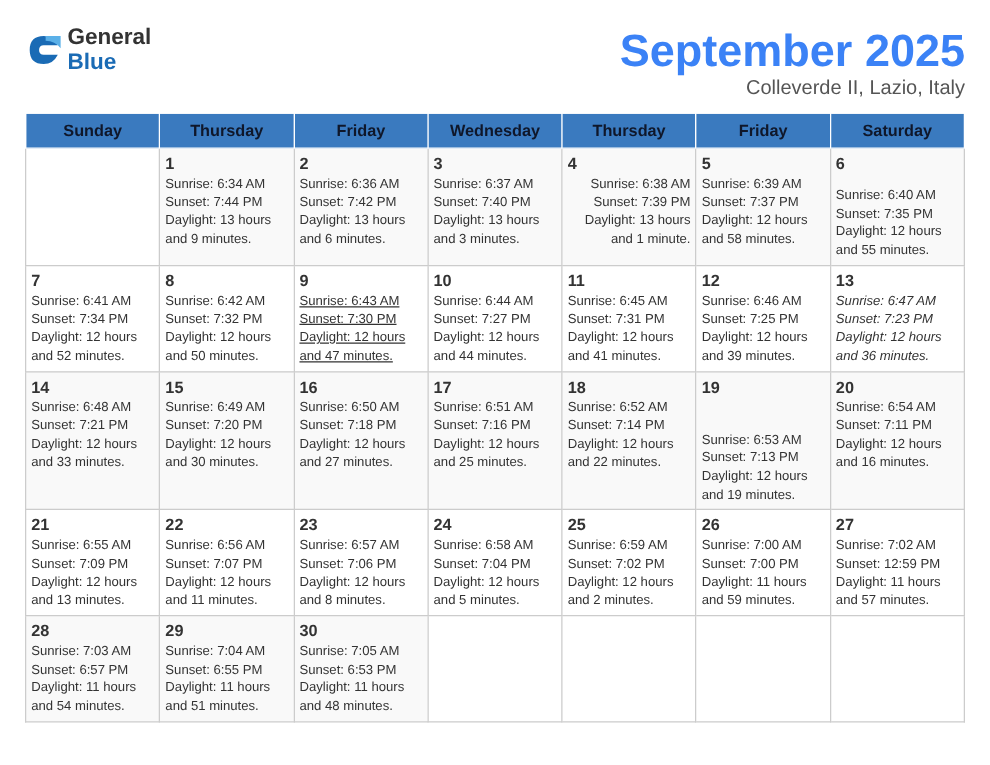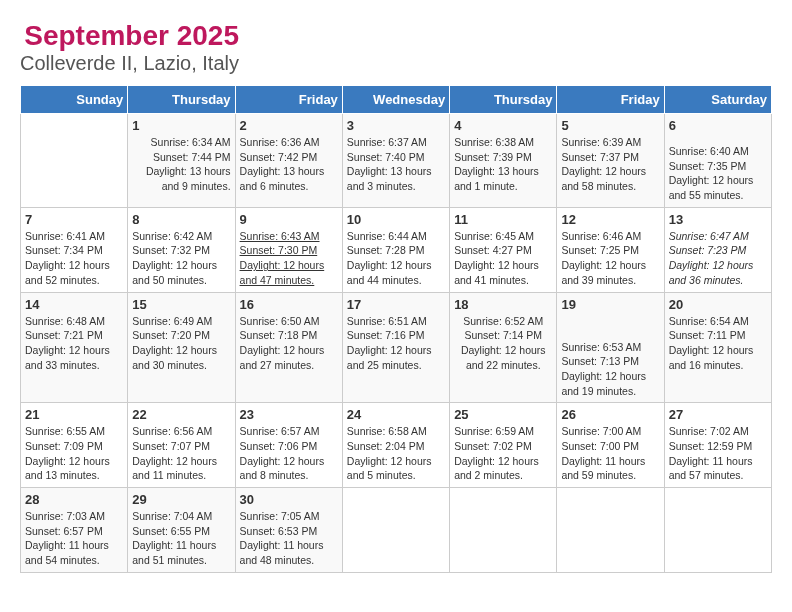--- a/index.html
+++ b/index.html
@@ -32,38 +32,38 @@
     .logo-icon {
       width: 30px;
       height: 30px;
       margin-right: 4px;
       position: relative;
     }
     .title-block {
       text-align: right;
     }
     .title-block .month-year {
-      font-size: 28px;
+      font-size: 36px;
       font-weight: bold;
-      color: #be185d;
+      color: #3b82f6;
     }
     .title-block .location {
-      font-size: 20px;
+      font-size: 16px;
       color: #555;
     }
     table {
       width: 100%;
       border-collapse: collapse;
       font-size: 11px;
     }
     thead tr th {
       background-color: #3a7abf;
-      color: #ffffff;
+      color: #0f172a;
       padding: 6px 4px;
-      text-align: right;
+      text-align: center;
       font-size: 13px;
       font-weight: bold;
       border: 1px solid #fff;
     }
     tbody tr td {
       border: 1px solid #ccc;
       vertical-align: top;
       padding: 4px;
       height: 80px;
       color: #333;
@@ -91,20 +91,30 @@
     }
     
     td.empty-cell {
       background-color: #fff !important;
     }
   </style>
 </head>
 <body>
 
 <div class="header">
+  <div class="logo">
+    <svg class="logo-icon" viewBox="0 0 40 40" width="40" height="40">
+      <path d="M5,20 Q5,5 20,5 Q30,5 35,15 L20,15 Q15,15 15,20 Q15,25 20,25 L35,25 Q30,35 20,35 Q5,35 5,20Z" fill="#1a6bb5"></path>
+      <path d="M22,5 L38,5 L38,18 Q32,10 22,10Z" fill="#5ab0e8"></path>
+    </svg>
+    <div class="logo-text">
+      <span class="general">General</span>
+      <span class="blue">Blue</span>
+    </div>
+  </div>
   <div class="title-block">
     <div class="month-year">September 2025</div>
     <div class="location">Colleverde II, Lazio, Italy</div>
   </div>
 </div>
 
 <table>
   <thead>
     <tr>
     <th>Sunday</th>
@@ -114,42 +124,42 @@
         <th>Thursday</th>
         <th>Friday</th>
         <th>Saturday</th>
       </tr>
   </thead>
   <tbody id="calendar-body">
   <tr>
         <td class="empty-cell"></td>
         <td>
           <span class="day-num">1</span>
-          <div class="day-info" style="white-space: pre-line; text-align: right;">Sunrise: 6:34 AM
+          <div class="day-info" style="white-space: pre-line;">Sunrise: 6:34 AM
 Sunset: 7:44 PM
 Daylight: 13 hours
 and 9 minutes.</div>
         </td>
         <td>
           <span class="day-num">2</span>
           <div class="day-info" style="white-space: pre-line;">Sunrise: 6:36 AM
 Sunset: 7:42 PM
 Daylight: 13 hours
 and 6 minutes.</div>
         </td>
         <td>
           <span class="day-num">3</span>
           <div class="day-info" style="white-space: pre-line;">Sunrise: 6:37 AM
 Sunset: 7:40 PM
 Daylight: 13 hours
 and 3 minutes.</div>
         </td>
         <td>
           <span class="day-num">4</span>
-          <div class="day-info" style="white-space: pre-line;">Sunrise: 6:38 AM
+          <div class="day-info" style="white-space: pre-line; text-align: right;">Sunrise: 6:38 AM
 Sunset: 7:39 PM
 Daylight: 13 hours
 and 1 minute.</div>
         </td>
         <td>
           <span class="day-num">5</span>
           <div class="day-info" style="white-space: pre-line;">Sunrise: 6:39 AM
 Sunset: 7:37 PM
 Daylight: 12 hours
 and 58 minutes.</div>
@@ -180,28 +190,28 @@
         <td>
           <span class="day-num">9</span>
           <div class="day-info" style="white-space: pre-line; text-decoration: underline;">Sunrise: 6:43 AM
 Sunset: 7:30 PM
 Daylight: 12 hours
 and 47 minutes.</div>
         </td>
         <td>
           <span class="day-num">10</span>
           <div class="day-info" style="white-space: pre-line;">Sunrise: 6:44 AM
-Sunset: 7:28 PM
+Sunset: 7:27 PM
 Daylight: 12 hours
 and 44 minutes.</div>
         </td>
         <td>
           <span class="day-num">11</span>
           <div class="day-info" style="white-space: pre-line;">Sunrise: 6:45 AM
-Sunset: 4:27 PM
+Sunset: 7:31 PM
 Daylight: 12 hours
 and 41 minutes.</div>
         </td>
         <td>
           <span class="day-num">12</span>
           <div class="day-info" style="white-space: pre-line;">Sunrise: 6:46 AM
 Sunset: 7:25 PM
 Daylight: 12 hours
 and 39 minutes.</div>
         </td>
@@ -237,21 +247,21 @@
         </td>
         <td>
           <span class="day-num">17</span>
           <div class="day-info" style="white-space: pre-line;">Sunrise: 6:51 AM
 Sunset: 7:16 PM
 Daylight: 12 hours
 and 25 minutes.</div>
         </td>
         <td>
           <span class="day-num">18</span>
-          <div class="day-info" style="white-space: pre-line; text-align: center;">Sunrise: 6:52 AM
+          <div class="day-info" style="white-space: pre-line;">Sunrise: 6:52 AM
 Sunset: 7:14 PM
 Daylight: 12 hours
 and 22 minutes.</div>
         </td>
         <td>
           <span class="day-num">19</span>
           <div class="day-info" style="white-space: pre-line; margin-top: 28px;">Sunrise: 6:53 AM
 Sunset: 7:13 PM
 Daylight: 12 hours
 and 19 minutes.</div>
@@ -282,21 +292,21 @@
         <td>
           <span class="day-num">23</span>
           <div class="day-info" style="white-space: pre-line;">Sunrise: 6:57 AM
 Sunset: 7:06 PM
 Daylight: 12 hours
 and 8 minutes.</div>
         </td>
         <td>
           <span class="day-num">24</span>
           <div class="day-info" style="white-space: pre-line;">Sunrise: 6:58 AM
-Sunset: 2:04 PM
+Sunset: 7:04 PM
 Daylight: 12 hours
 and 5 minutes.</div>
         </td>
         <td>
           <span class="day-num">25</span>
           <div class="day-info" style="white-space: pre-line;">Sunrise: 6:59 AM
 Sunset: 7:02 PM
 Daylight: 12 hours
 and 2 minutes.</div>
         </td>

